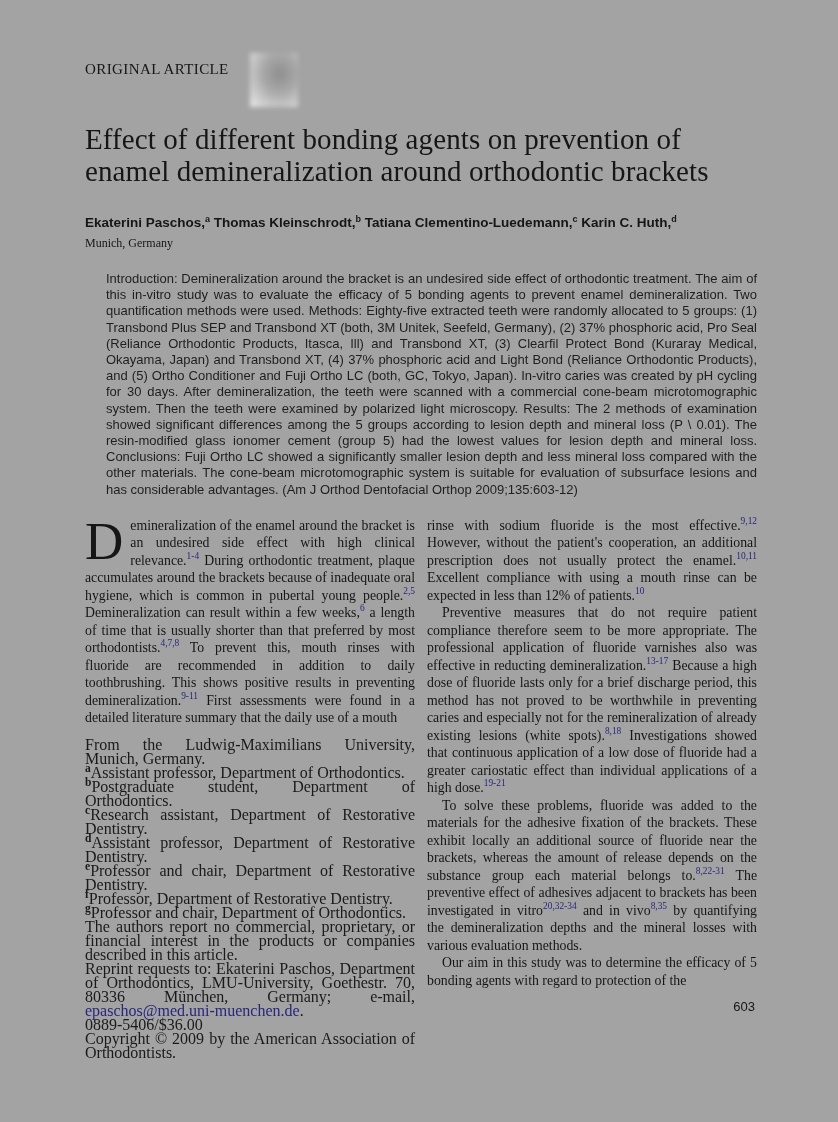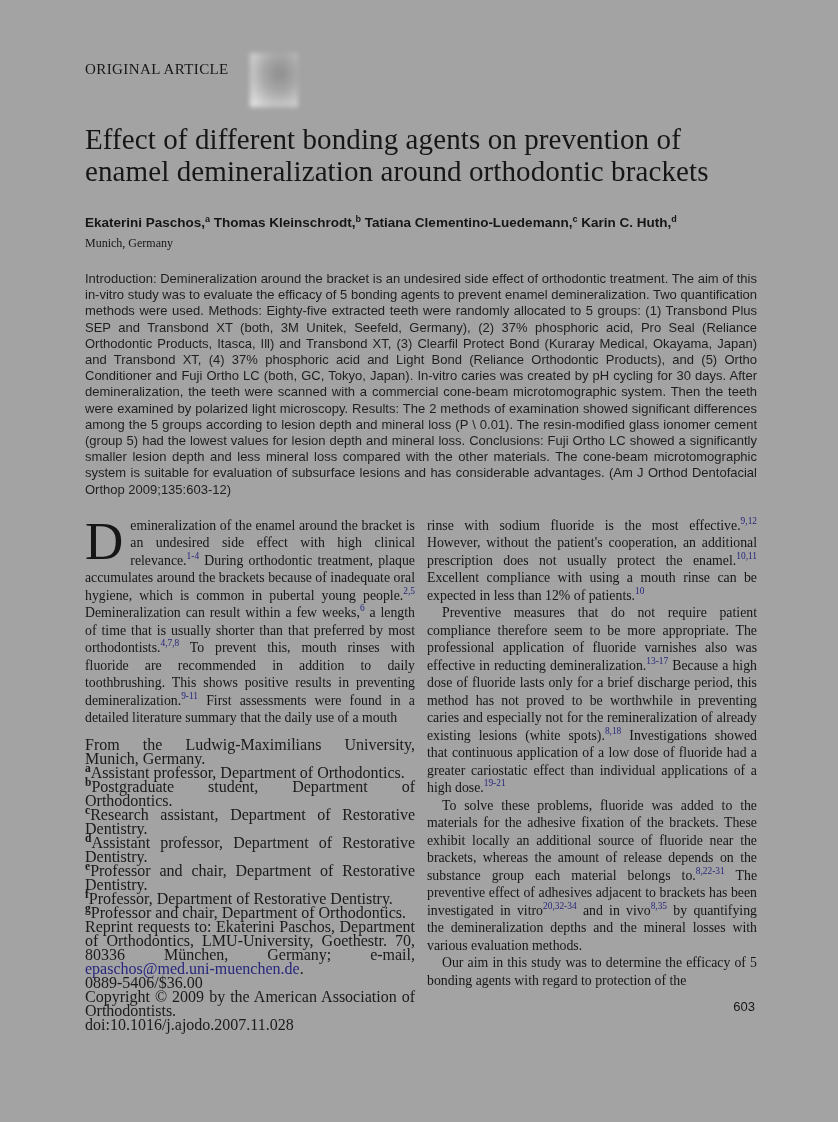--- a/index.html
+++ b/index.html
@@ -42,20 +42,21 @@
   .location {
     font-family:"Liberation Serif", serif;
     font-size:12px; margin-top:3px;
   }
   .abstract {
     margin-top:20px;
     font-family:"Liberation Sans", sans-serif;
     font-size:13px; line-height:16.2px;
     text-align:justify;
     color:#1e1e1e;
+    margin-left:21px;
   }
   .columns { display:flex; gap:12px; margin-top:19px; }
   .col { width:330px; }
   .body-p {
     font-size:13.8px; line-height:17.5px;
     text-align:justify;
     font-family:"Liberation Serif", serif;
   }
   .body-p.indent { text-indent:15px; }
   .body-p sup, .fn-line sup {
@@ -109,24 +110,24 @@
       <p class="body-p dropcap-p"><span class="dropcap">D</span><span><span>emineralization of the enamel around the bracket is an undesired side effect with high clinical relevance.</span><sup class="ref">1-4</sup><span> During orthodontic treatment, plaque accumulates around the brackets because of inadequate oral hygiene, which is common in pubertal young people.</span><sup class="ref">2,5</sup><span> Demineralization can result within a few weeks,</span><sup class="ref">6</sup><span> a length of time that is usually shorter than that preferred by most orthodontists.</span><sup class="ref">4,7,8</sup><span> To prevent this, mouth rinses with fluoride are recommended in addition to daily toothbrushing. This shows positive results in preventing demineralization.</span><sup class="ref">9-11</sup><span> First assessments were found in a detailed literature summary that the daily use of a mouth</span></span></p>
       <div class="footnotes">
           <div class="fn-line"><span>From the Ludwig-Maximilians University, Munich, Germany.</span></div>
           <div class="fn-line"><sup>a</sup><span>Assistant professor, Department of Orthodontics.</span></div>
           <div class="fn-line"><sup>b</sup><span>Postgraduate student, Department of Orthodontics.</span></div>
           <div class="fn-line"><sup>c</sup><span>Research assistant, Department of Restorative Dentistry.</span></div>
           <div class="fn-line"><sup>d</sup><span>Assistant professor, Department of Restorative Dentistry.</span></div>
           <div class="fn-line"><sup>e</sup><span>Professor and chair, Department of Restorative Dentistry.</span></div>
           <div class="fn-line"><sup>f</sup><span>Professor, Department of Restorative Dentistry.</span></div>
           <div class="fn-line"><sup>g</sup><span>Professor and chair, Department of Orthodontics.</span></div>
+          <div class="fn-line"><span>The authors report no commercial, proprietary, or financial interest in the products or companies described in this article.</span></div>
           <div class="fn-line"><span>Reprint requests to: Ekaterini Paschos, Department of Orthodontics, LMU-University, Goethestr. 70, 80336 München, Germany; e-mail, </span><span class="link">epaschos@med.uni-muenchen.de</span><span>.</span></div>
           <div class="fn-line"><span>0889-5406/$36.00</span></div>
           <div class="fn-line"><span>Copyright © 2009 by the American Association of Orthodontists.</span></div>
-          <div class="fn-line"><span>doi:10.1016/j.ajodo.2007.11.028</span></div>
         </div>
     </div>
 
     <div class="col col-right">
       <p class="body-p"><span>rinse with sodium fluoride is the most effective.</span><sup class="ref">9,12</sup><span> However, without the patient's cooperation, an additional prescription does not usually protect the enamel.</span><sup class="ref">10,11</sup><span> Excellent compliance with using a mouth rinse can be expected in less than 12% of patients.</span><sup class="ref">10</sup></p>
       <p class="body-p indent"><span>Preventive measures that do not require patient compliance therefore seem to be more appropriate. The professional application of fluoride varnishes also was effective in reducting demineralization.</span><sup class="ref">13-17</sup><span> Because a high dose of fluoride lasts only for a brief discharge period, this method has not proved to be worthwhile in preventing caries and especially not for the remineralization of already existing lesions (white spots).</span><sup class="ref">8,18</sup><span> Investigations showed that continuous application of a low dose of fluoride had a greater cariostatic effect than individual applications of a high dose.</span><sup class="ref">19-21</sup></p>
       <p class="body-p indent"><span>To solve these problems, fluoride was added to the materials for the adhesive fixation of the brackets. These exhibit locally an additional source of fluoride near the brackets, whereas the amount of release depends on the substance group each material belongs to.</span><sup class="ref">8,22-31</sup><span> The preventive effect of adhesives adjacent to brackets has been investigated in vitro</span><sup class="ref">20,32-34</sup><span> and in vivo</span><sup class="ref">8,35</sup><span> by quantifying the demineralization depths and the mineral losses with various evaluation methods.</span></p>
       <p class="body-p indent"><span>Our aim in this study was to determine the efficacy of 5 bonding agents with regard to protection of the</span></p>
       <div class="page-number">603</div>
     </div>

